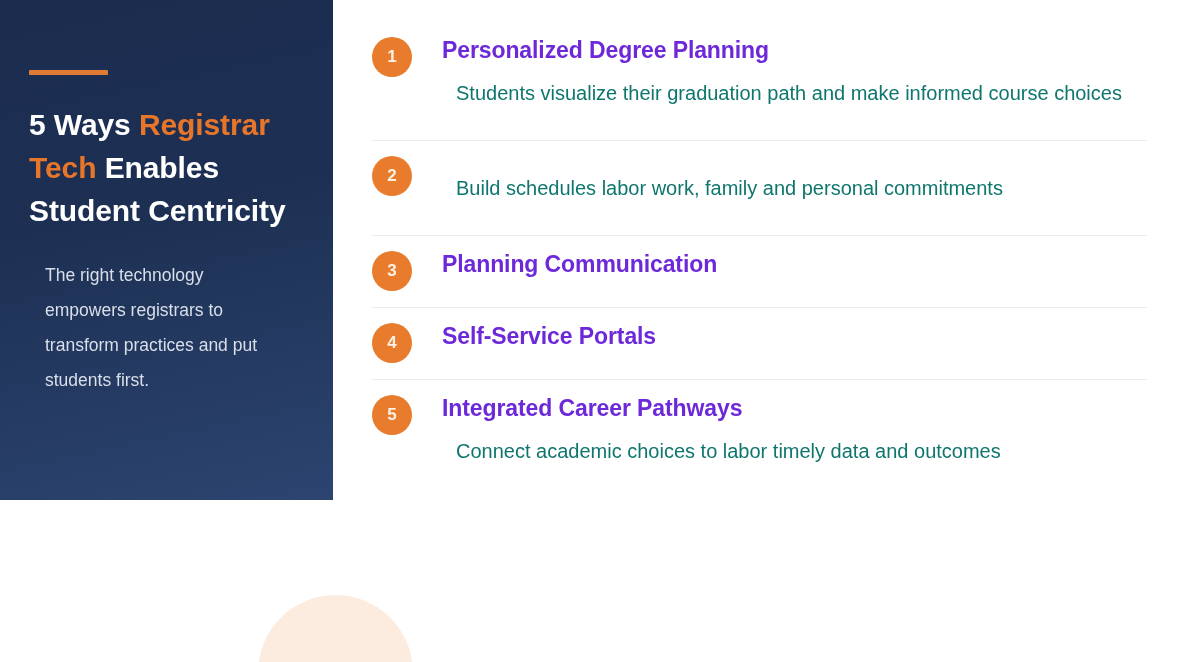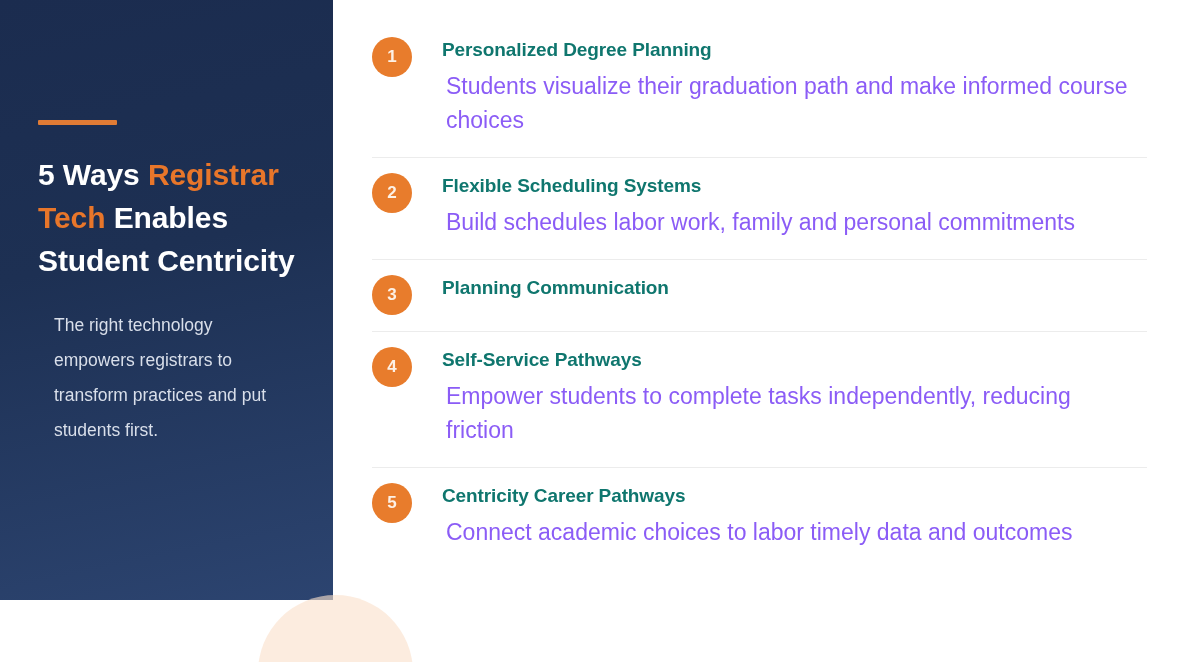--- a/index.html
+++ b/index.html
@@ -20,25 +20,25 @@
     height: 662px;
     background: #ffffff;
     display: flex;
     overflow: hidden;
   }
 
   
   .sidebar {
     position: relative;
     width: 333px;
-    height: 600px;
+    height: 500px;
     flex: 0 0 333px;
     background: linear-gradient(168deg, #1b2c4f 0%, #1d3053 42%, #2c4470 100%);
     box-sizing: border-box;
-    padding: 0 38px;
+    padding: 0 29px;
     display: flex;
     flex-direction: column;
     justify-content: center;
     overflow: hidden;
   }
   .sidebar-inner {
     position: relative;
     z-index: 2;
     margin-top: -16px;
   }
@@ -119,32 +119,32 @@
     justify-content: center;
     margin-right: 30px;
     margin-top: 0px;
     user-select: none;
   }
   .item-text {
     flex: 1 1 auto;
     padding-top: 1px;
   }
   .item-title {
-    font-size: 19px;
+    font-size: 23px;
     font-weight: bold;
-    color: #0f766e;
+    color: #6d28d9;
     line-height: 24px;
     margin: 0 0 7px 0;
     letter-spacing: -0.1px;
   }
   .item-desc {
-    font-size: 23px;
+    font-size: 20px;
     line-height: 34px;
-    color: #8b5cf6;
-    margin: 4px;
+    color: #0f766e;
+    margin: 14px;
     max-width: 690px;
   }
 </style>
 </head>
 <body>
 
 <div class="slide">
 
   <aside class="sidebar">
     <div class="sidebar-inner">
@@ -163,44 +163,42 @@
         <div class="badge">1</div>
         <div class="item-text">
           <h2 class="item-title">Personalized Degree Planning</h2>
           <p class="item-desc">Students visualize their graduation path and make informed course choices</p>
         </div>
       </div>
 
       <div class="item">
         <div class="badge">2</div>
         <div class="item-text">
-          <h2 class="item-title">Flexible Scheduling Systems</h2>
           <p class="item-desc">Build schedules labor work, family and personal commitments</p>
         </div>
       </div>
 
       <div class="item">
         <div class="badge">3</div>
         <div class="item-text">
           <h2 class="item-title">Planning Communication</h2>
         </div>
       </div>
 
       <div class="item">
         <div class="badge">4</div>
         <div class="item-text">
-          <h2 class="item-title">Self-Service Pathways</h2>
-          <p class="item-desc">Empower students to complete tasks independently, reducing friction</p>
+          <h2 class="item-title">Self-Service Portals</h2>
         </div>
       </div>
 
       <div class="item">
         <div class="badge">5</div>
         <div class="item-text">
-          <h2 class="item-title">Centricity Career Pathways</h2>
+          <h2 class="item-title">Integrated Career Pathways</h2>
           <p class="item-desc">Connect academic choices to labor timely data and outcomes</p>
         </div>
       </div>
 
     </div>
   </main>
 
 </div>
 
 </body></html>

